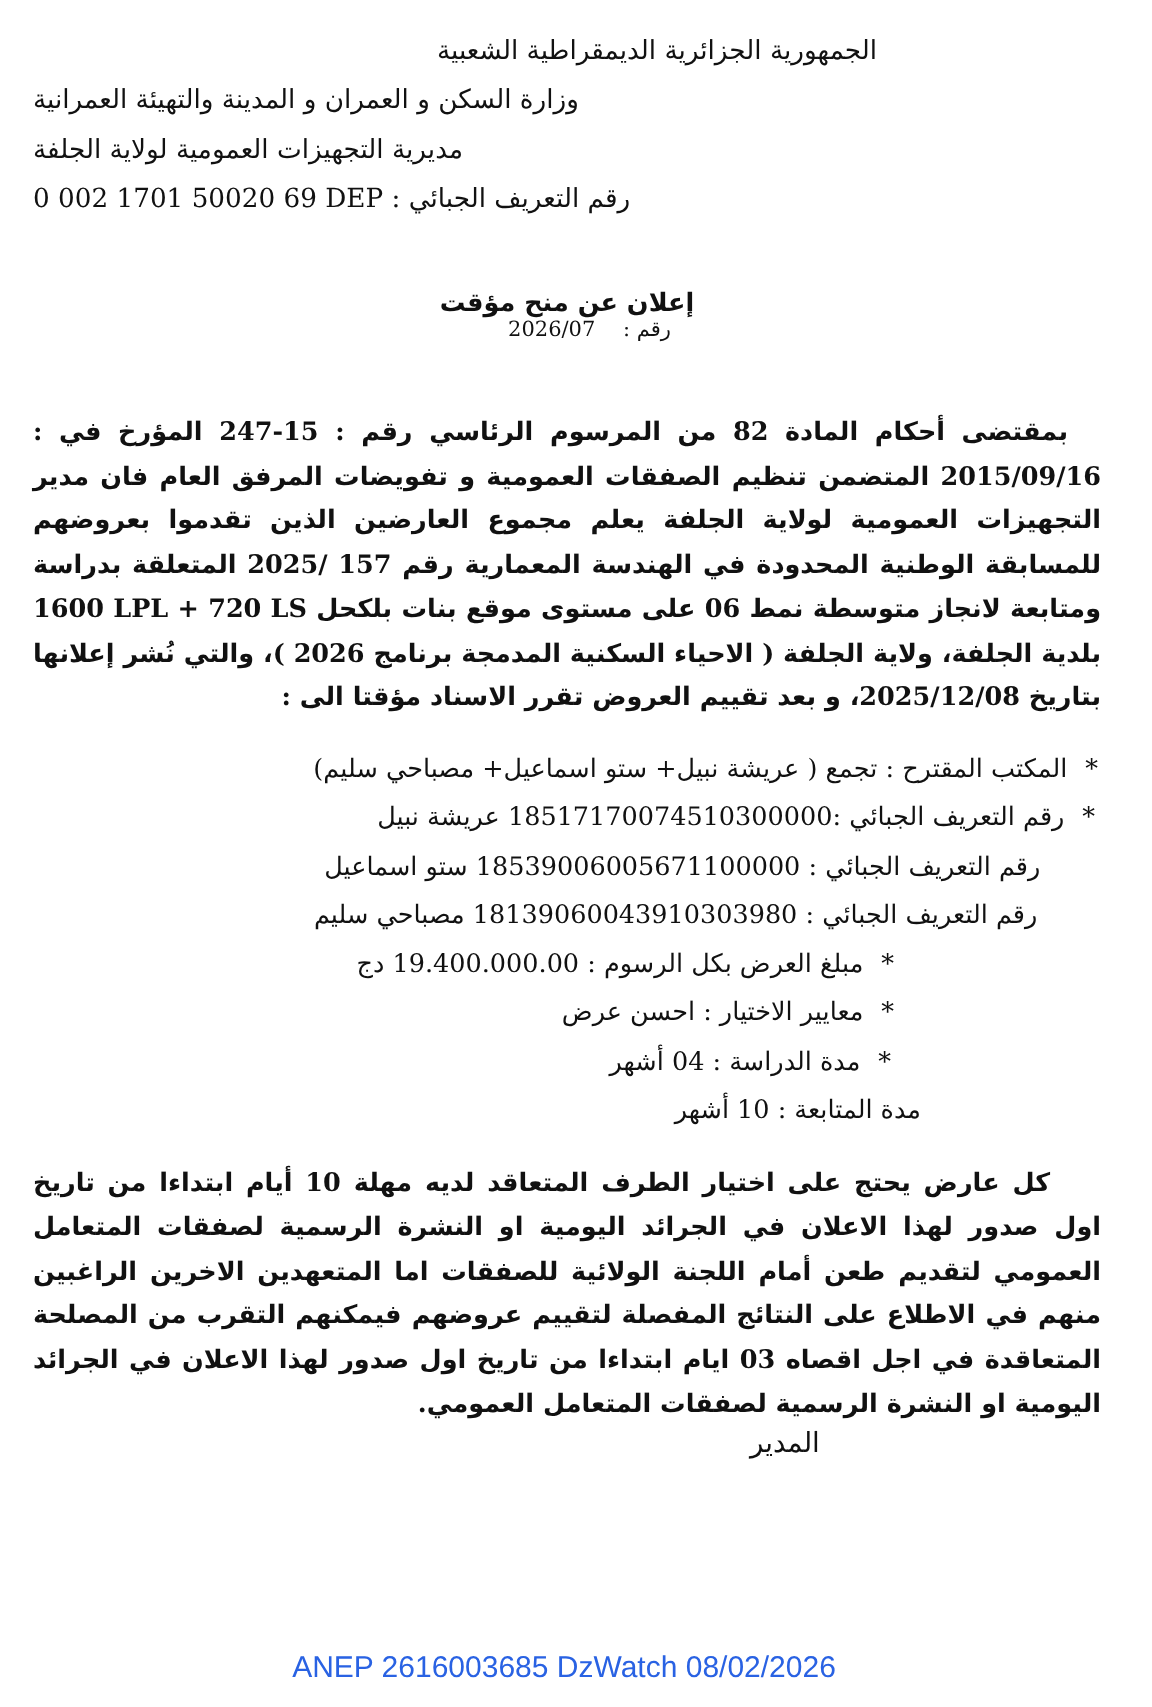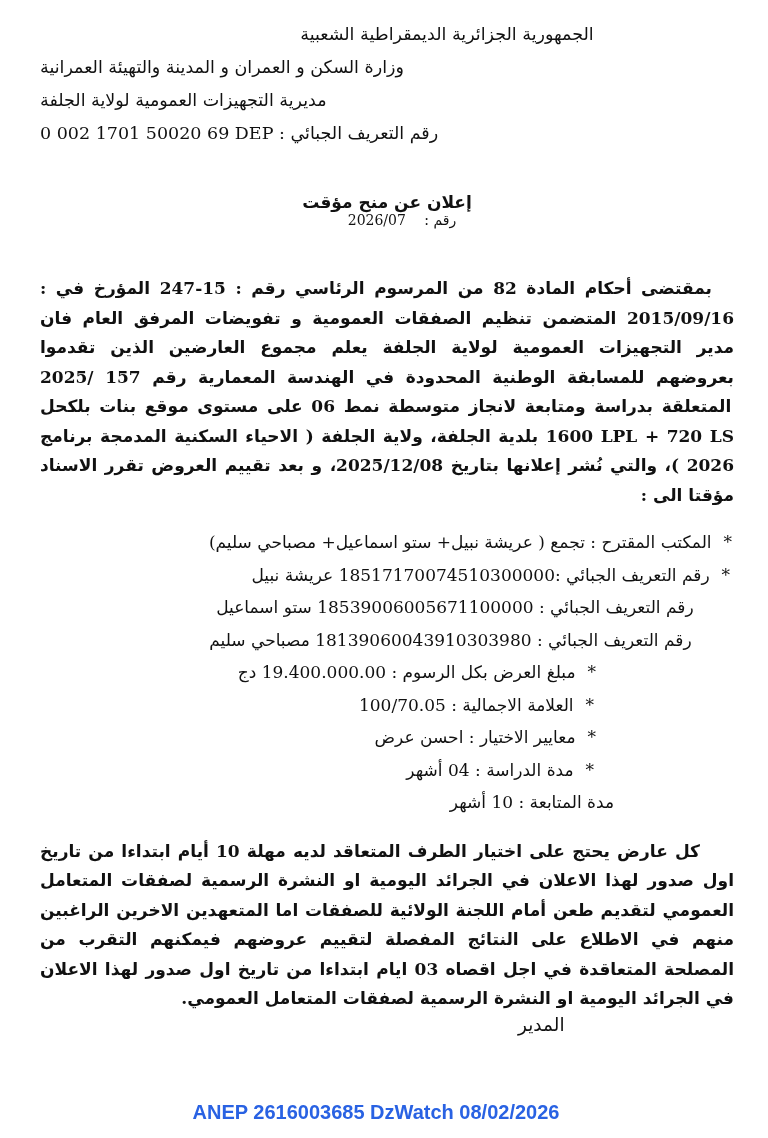--- a/index.html
+++ b/index.html
@@ -6,21 +6,21 @@
   .page{
     position:relative;
     width:768px;height:1138px;
     margin:0 auto;
     background:#ffffff;
     color:#111111;
     font-family:"DejaVu Serif","DejaVu Sans",serif;
     direction:rtl;
     overflow:hidden;
     box-sizing:border-box;
-    padding:18px 34px 0 40px;
+    padding:18px 34px 0 22px;
   }
   
   .hdr{direction:rtl;text-align:left;font-size:17.5px;line-height:33px;}
   .hdr .line1{text-align:center;padding-left:120px;}
   .hdr .taxline{direction:rtl;unicode-bidi:isolate;}
   
   .title{
     text-align:center;font-size:17px;font-weight:600;
     margin-top:42px;letter-spacing:.5px;
   }
@@ -51,21 +51,21 @@
   
   .signature{
     text-align:left;padding-left:478px;
     font-size:18.5px;
   }
   
   .footer{
     position:absolute;left:0;right:16px;bottom:14px;
     text-align:center;direction:ltr;
     font-family:"Liberation Sans","DejaVu Sans",sans-serif;
-    font-weight:bold;font-size:20px;
+    font-weight:normal;font-size:20px;
   }
 </style>
 </head>
 <body>
 
 <div class="page">
 
   <div class="hdr">
     <div class="line1">الجمهورية الجزائرية الديمقراطية الشعبية</div>
     <div>وزارة السكن و العمران و المدينة والتهيئة العمرانية</div>
@@ -103,24 +103,20 @@
       <span>رقم التعريف الجبائي : 18539006005671100000 ستو  اسماعيل</span>
     </div>
     <div class="b-row bl4">
       <span class="marker"></span>
       <span>رقم التعريف الجبائي  : 18139060043910303980 مصباحي  سليم</span>
     </div>
     <div class="b-row bl5">
       <span class="marker">*</span>
       <span>مبلغ العرض بكل الرسوم :   19.400.000.00 دج</span>
     </div>
-    <div class="b-row bl6">
-      <span class="marker">*</span>
-      <span>العلامة  الاجمالية : 100/70.05</span>
-    </div>
     <div class="b-row bl7">
       <span class="marker">*</span>
       <span>معايير الاختيار   :   احسن  عرض</span>
     </div>
     <div class="b-row bl8">
       <span class="marker">*</span>
       <span>مدة الدراسة :  04  أشهر</span>
     </div>
     <div class="b-row followup">مدة المتابعة :  10  أشهر</div>
   </div>

